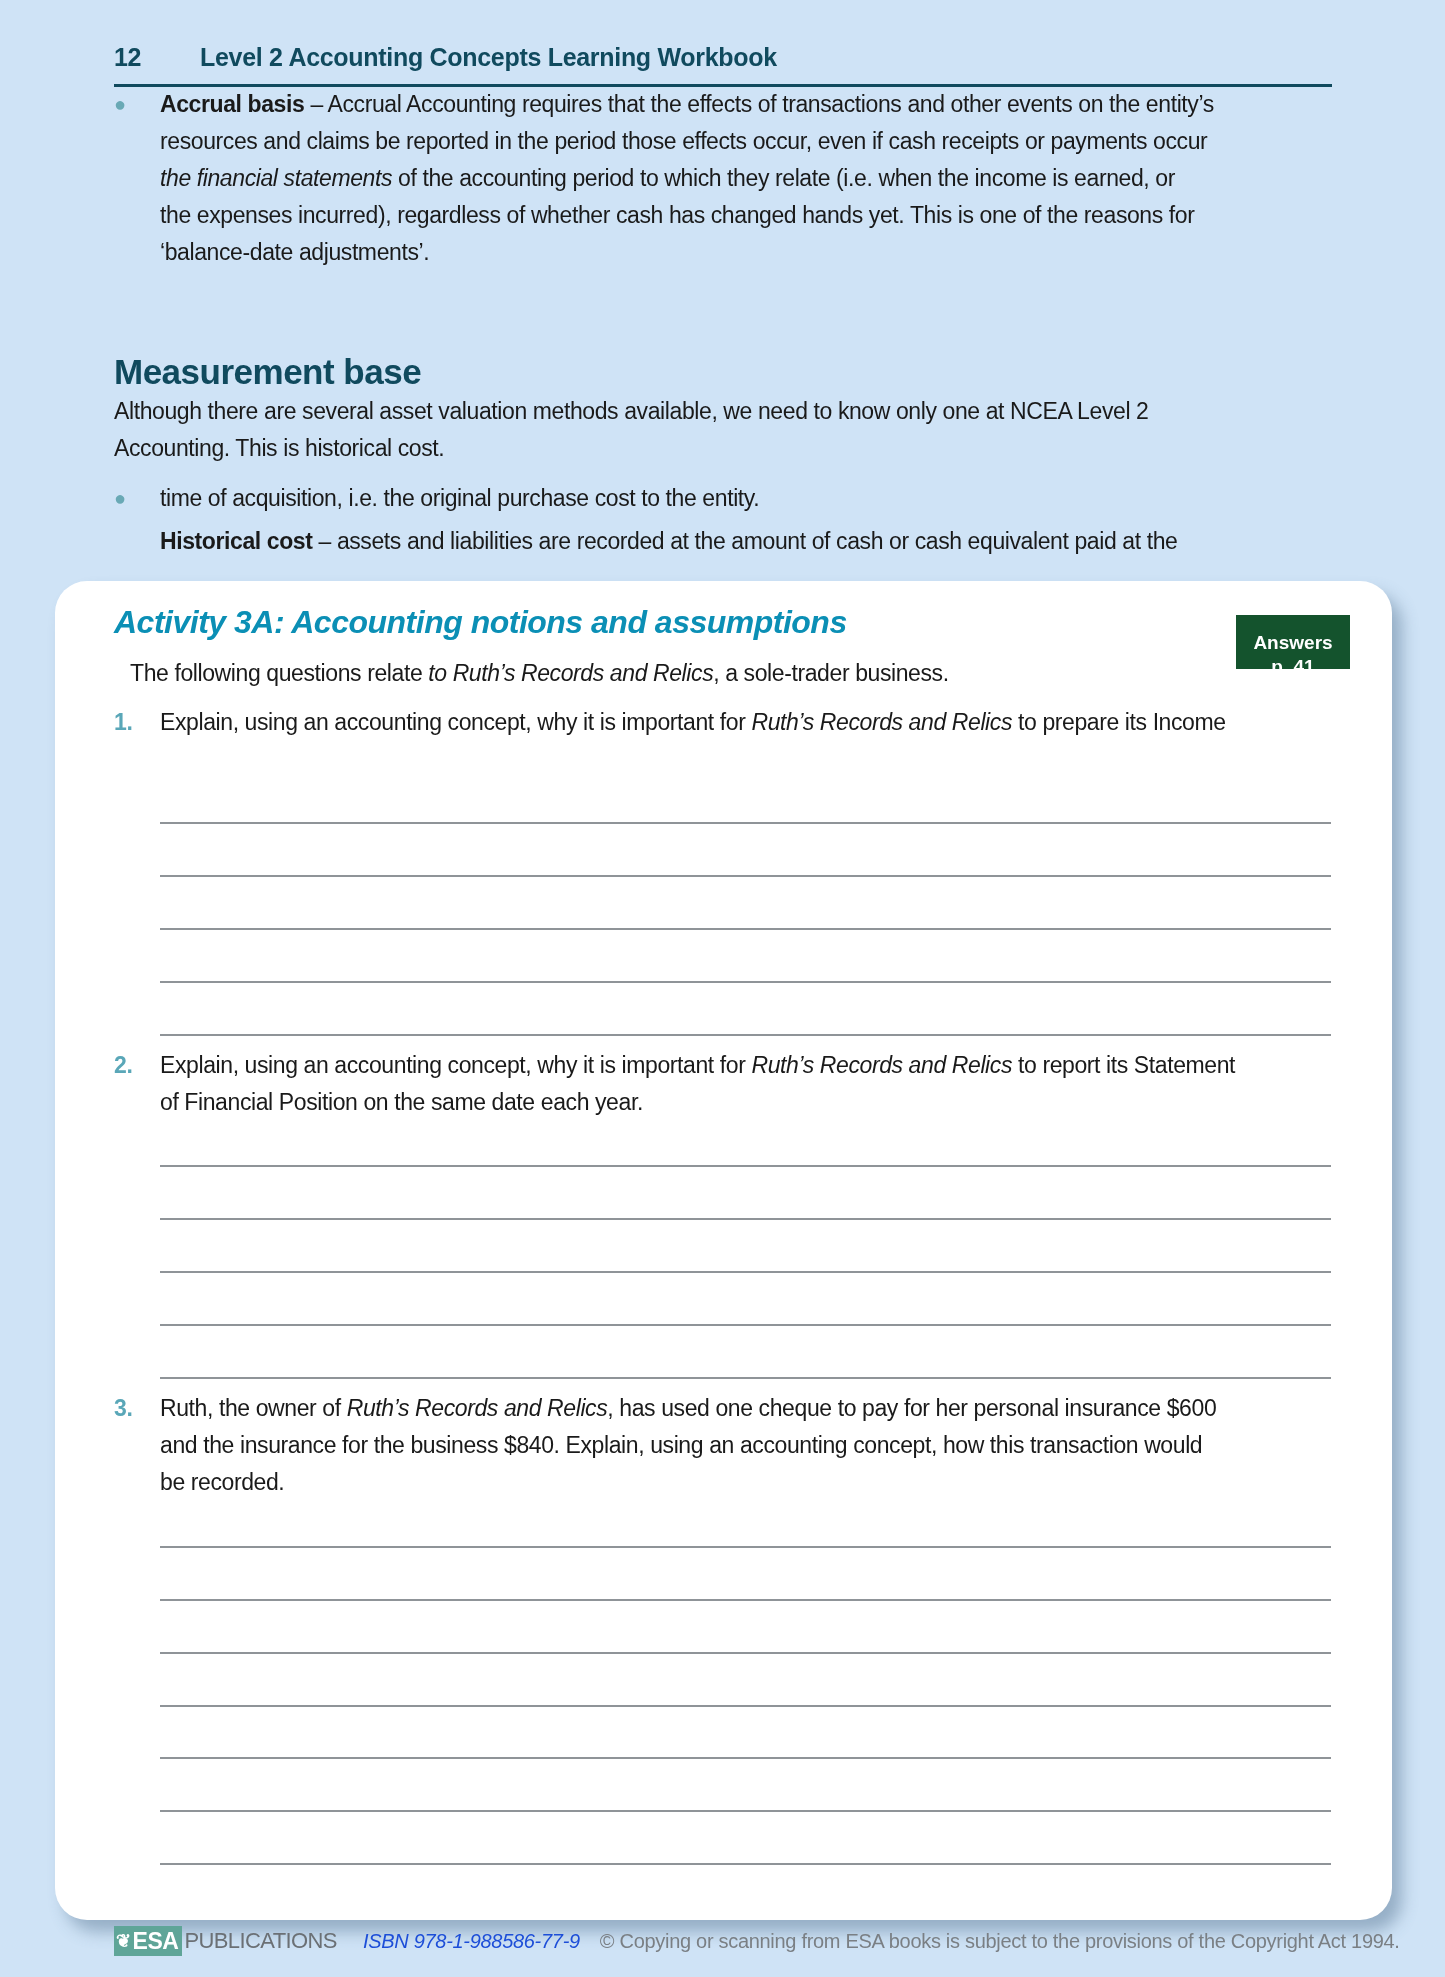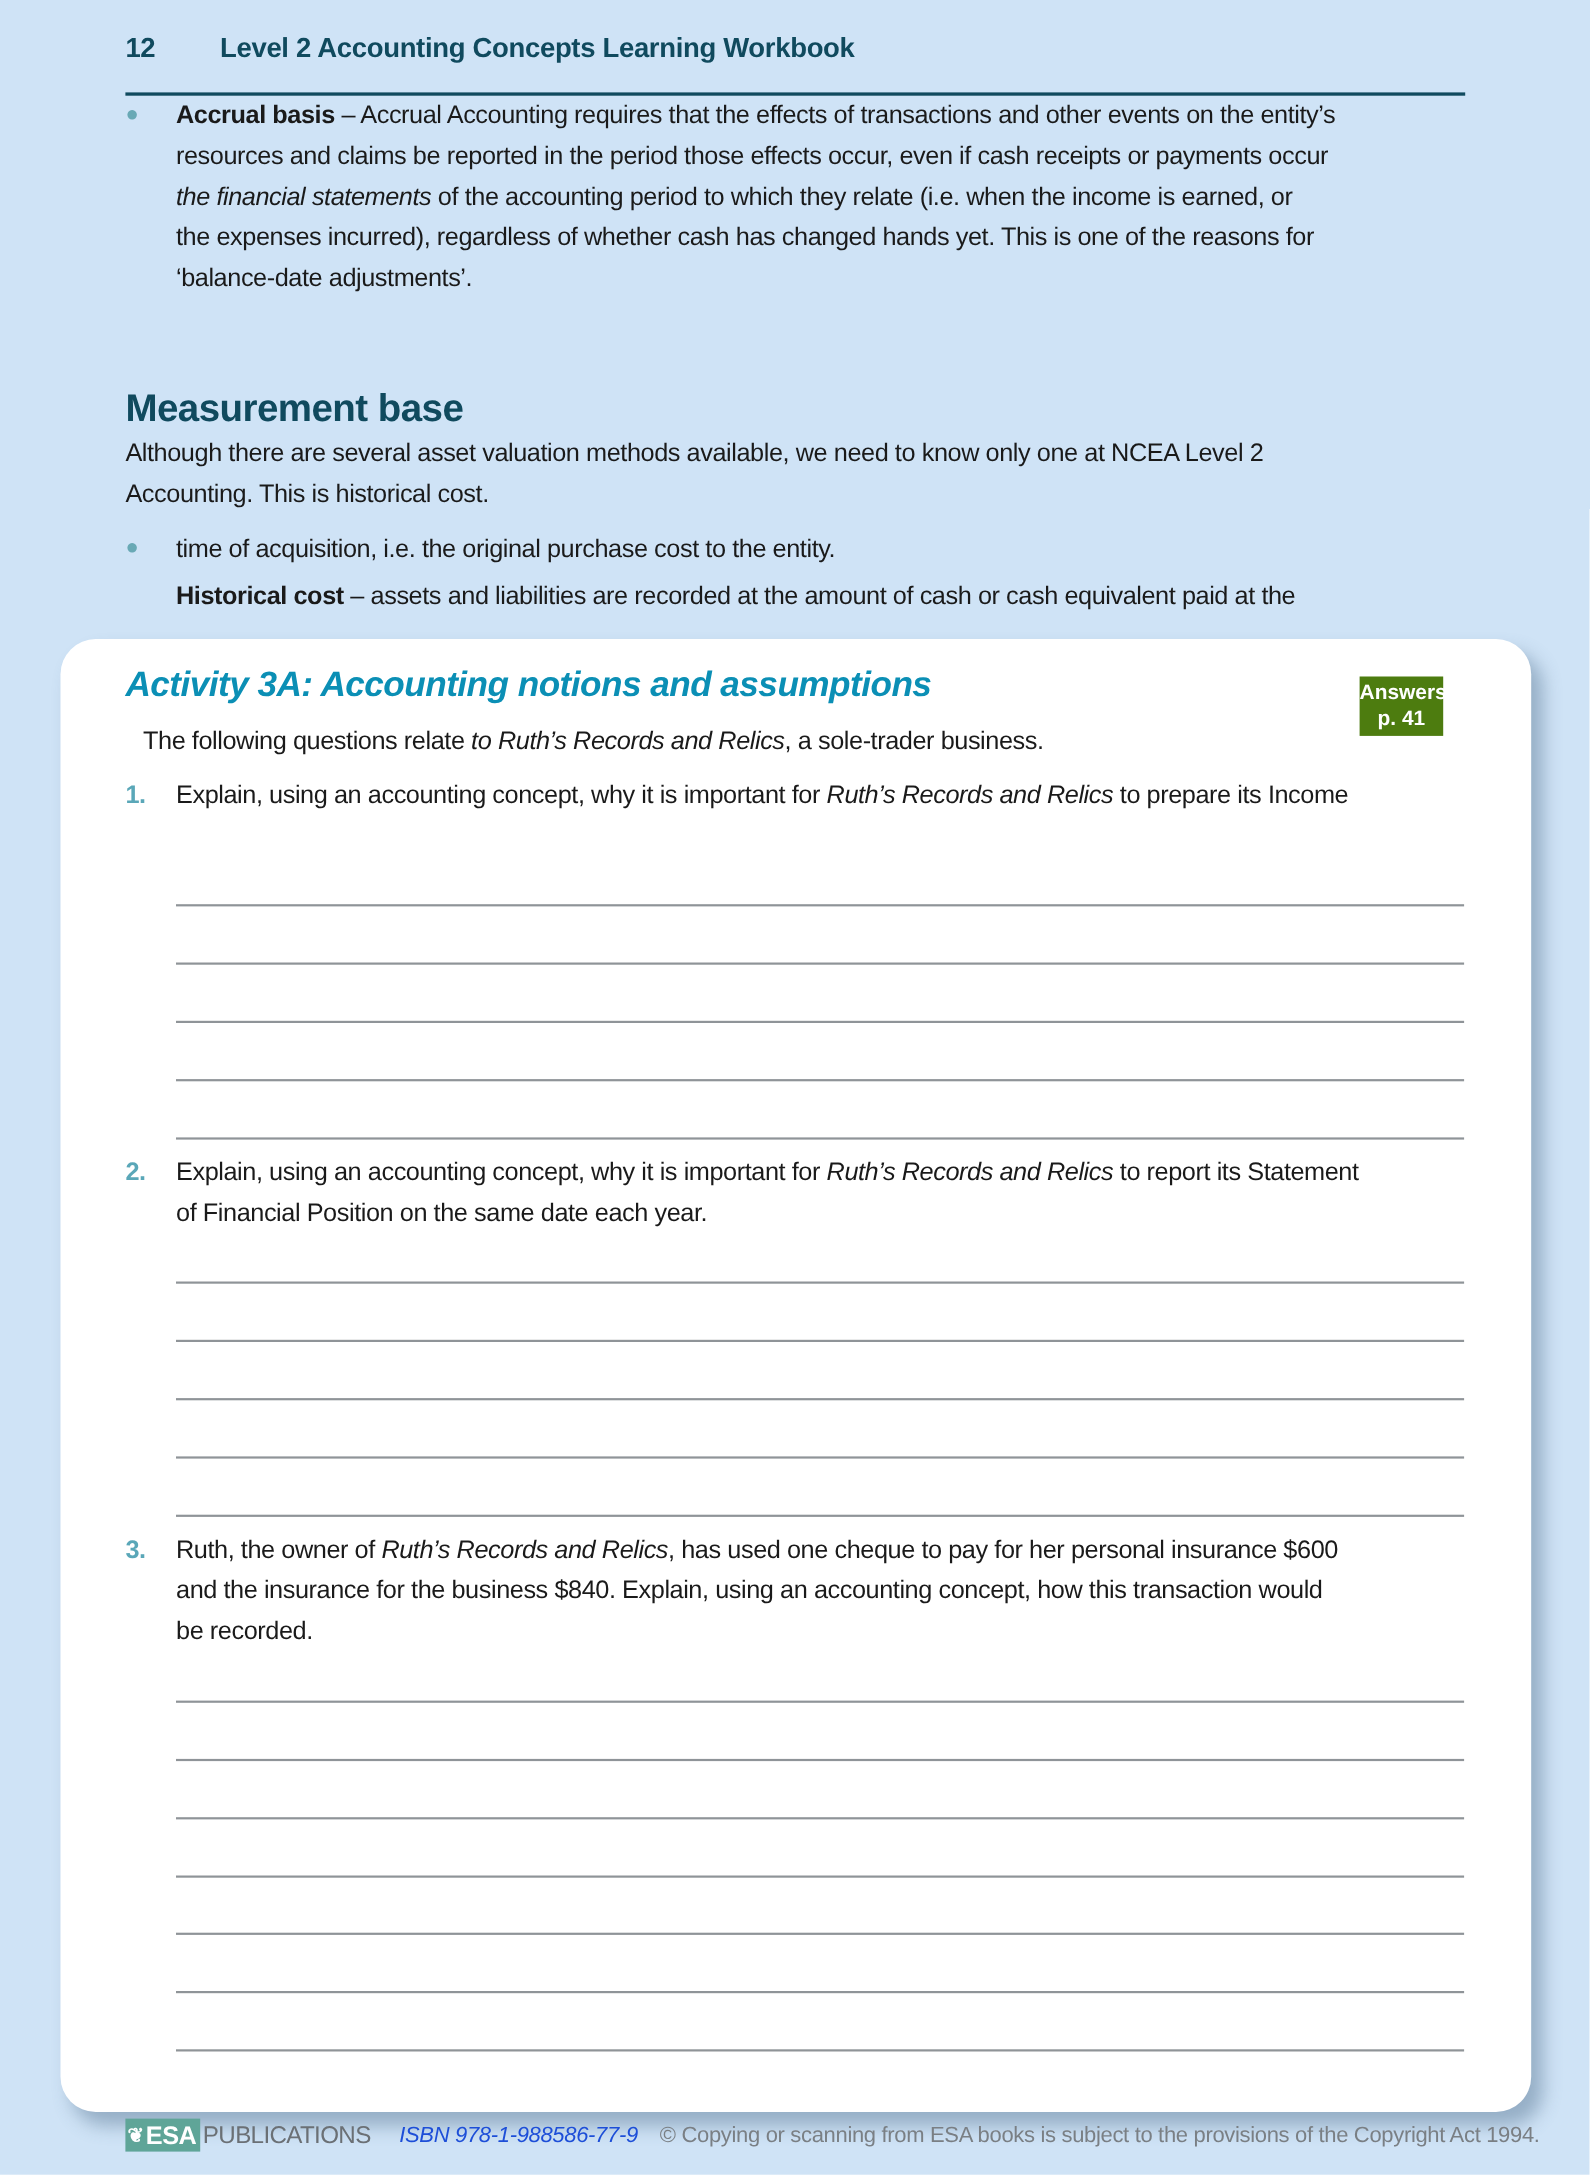--- a/index.html
+++ b/index.html
@@ -7,21 +7,21 @@
       width: 1445px; height: 1977px;
       background: #cfe3f6;
       position: relative;
       overflow: hidden;
       font-family: "Liberation Sans", sans-serif;
       color: #1a1a1a;
     }
     .header {
       position: absolute; left: 114px; top: 30px; width: 1218px;
       height: 54px; border-bottom: 3px solid #104a5e;
-      display: flex; align-items: flex-start;
+      display: flex; align-items: center;
       font-weight: bold; font-size: 25px; color: #104a5e;
       letter-spacing: -0.3px;
     }
     .header .pnum { width: 86px; }
     .body-text { font-size: 23px; line-height: 37px; letter-spacing: -0.4px; }
     .bullet-block { position: absolute; left: 114px; width: 1230px; }
     .bullet-row { display: flex; }
     .bullet-dot { width: 46px; flex: none; color: #69a9b5; font-size: 20px; }
     .bullet-content { flex: 1; }
     .bullet-content b { font-weight: bold; }
@@ -34,23 +34,23 @@
       position: absolute; left: 55px; top: 581px; width: 1337px; height: 1339px;
       background: #ffffff; border-radius: 32px;
       box-shadow: 10px 12px 16px rgba(80,110,140,0.45);
     }
     .activity-title {
       position: absolute; left: 114px; top: 604px;
       font-size: 32px; font-weight: bold; font-style: italic; color: #0b8fb5;
       letter-spacing: -0.5px;
     }
     .answers-badge {
-      position: absolute; left: 1236px; top: 615px; width: 76px; height: 54px;
-      background: #4d7c0f; color: #fff; font-weight: bold; font-size: 19px;
-      line-height: 24px; text-align: center; padding-top: 3px; box-sizing: border-box;
+      position: absolute; left: 1236px; top: 615px; width: 114px; height: 54px;
+      background: #14532d; color: #fff; font-weight: bold; font-size: 19px;
+      line-height: 24px; text-align: center; padding-top: 16px; box-sizing: border-box;
     }
     .intro { position: absolute; left: 130px; top: 655px; }
     .question { position: absolute; left: 114px; width: 1230px; display: flex; }
     .qnum { width: 46px; flex: none; color: #5aa7b8; font-weight: bold; }
     .qtext { flex: 1; }
     .answer-line {
       position: absolute; left: 160px; width: 1171px; height: 0;
       border-top: 2px solid #8f9498;
     }
     .footer {

